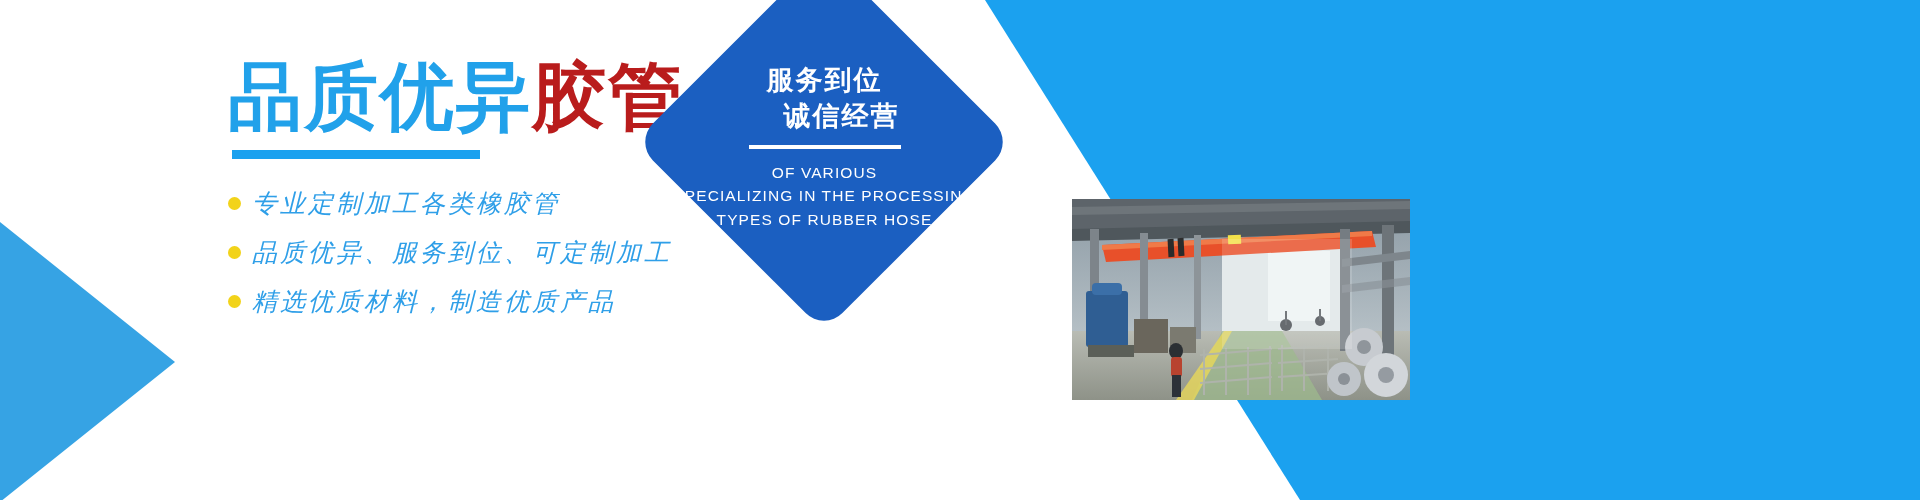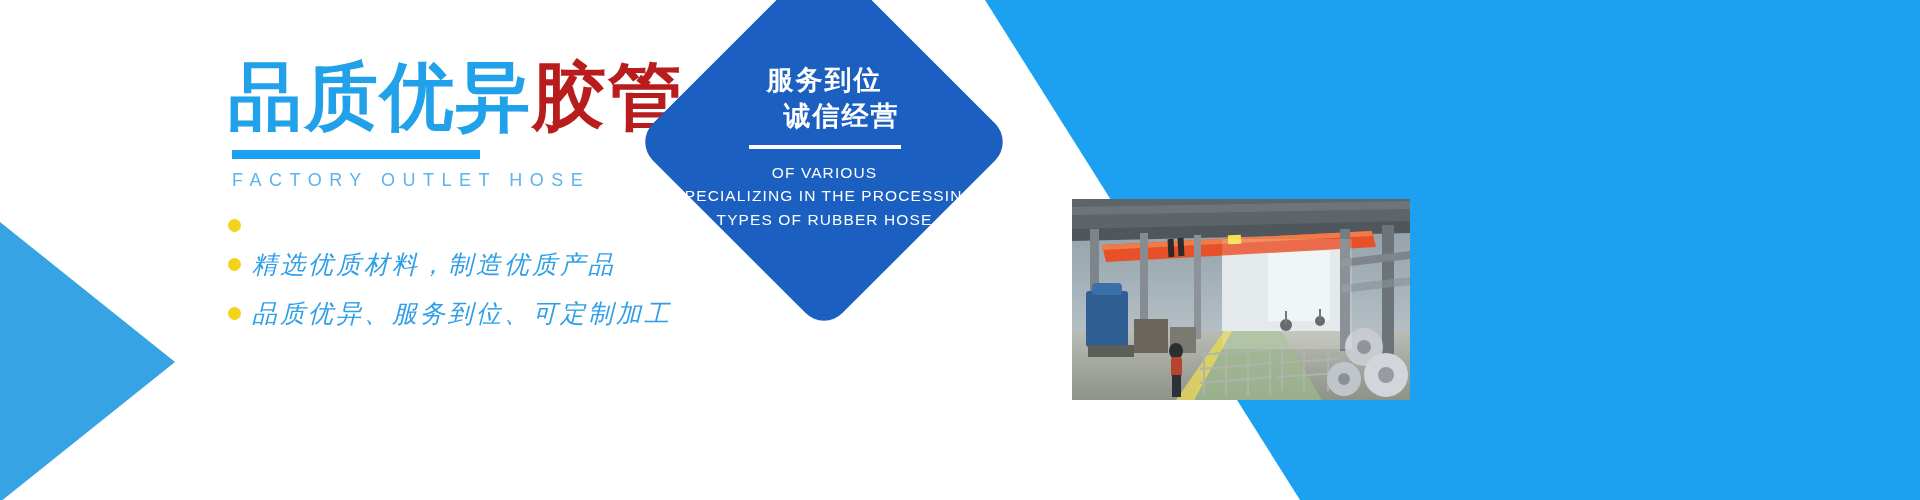--- a/index.html
+++ b/index.html
@@ -97,33 +97,33 @@
   <div class="left-wedge" style="background:#36a3e4;"></div>
 
   <div class="left-block">
 
     <div class="headline">
       <span class="h-blue">品质优异</span><span class="h-yellow">胶管</span>
     </div>
 
     <div class="rule"></div>
 
-    <div class="sub-en">FACTORY OUTLET HOSE</div>
 
     <ul class="bullets">
       <li>
         <span class="dot"></span>
+        <span class="btxt">专业定制加工各类橡胶管</span>
+      </li>
+      <li>
+        <span class="dot"></span>
+        <span class="btxt">品质优异、服务到位、可定制加工</span>
       </li>
       <li>
         <span class="dot"></span>
         <span class="btxt">精选优质材料，制造优质产品</span>
-      </li>
-      <li>
-        <span class="dot"></span>
-        <span class="btxt">品质优异、服务到位、可定制加工</span>
       </li>
     </ul>
   </div>
 
   <div class="diamond-wrap">
     <div class="diamond-shape" style="background:#1b5fc1;"></div>
     <div class="diamond-content">
       <div class="d-cn">
         <div>服务到位</div>
         <div class="l2">诚信经营</div>

